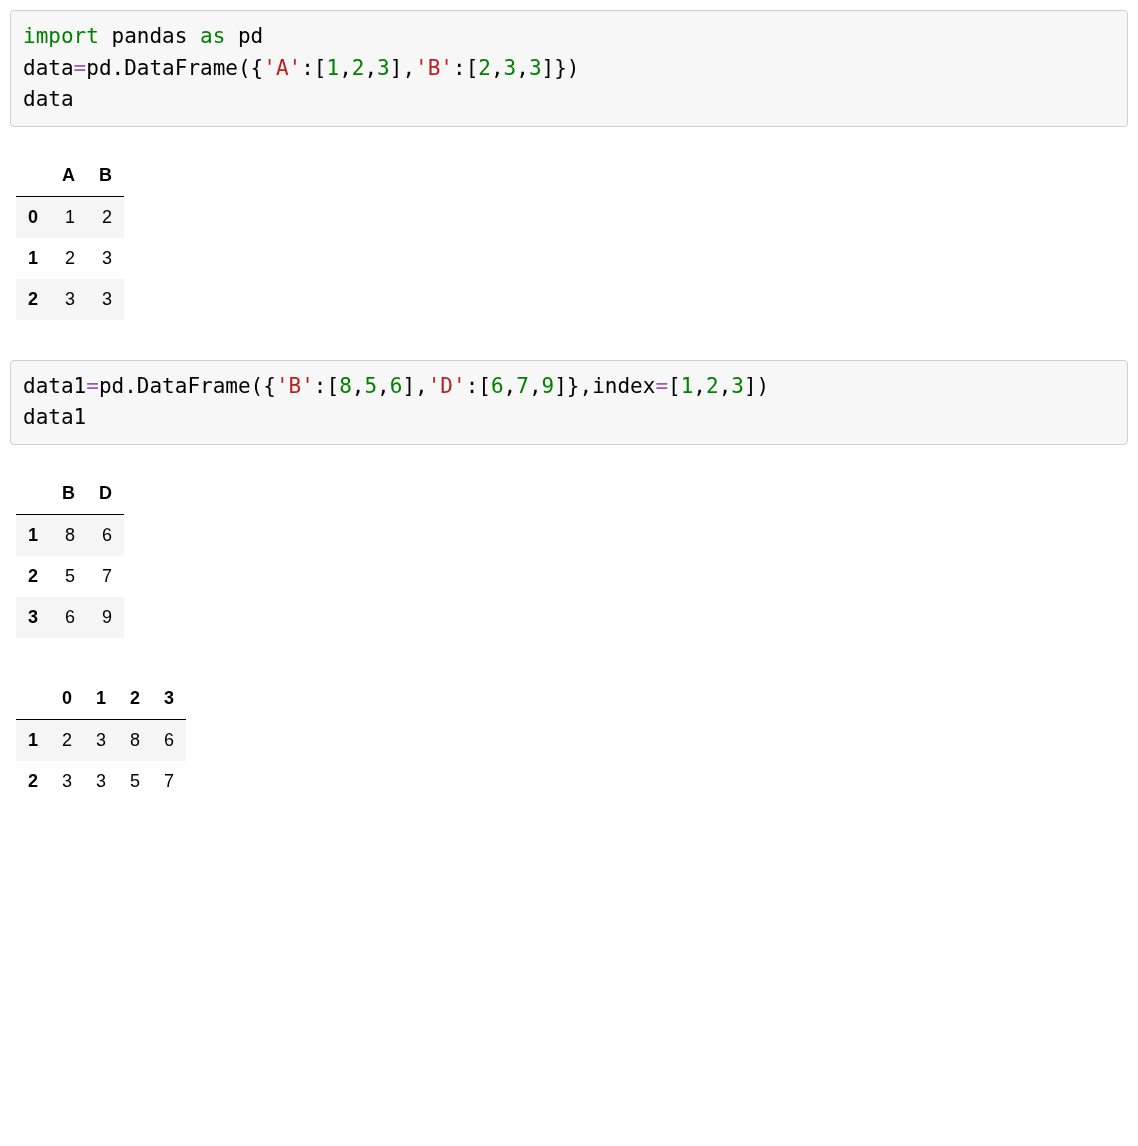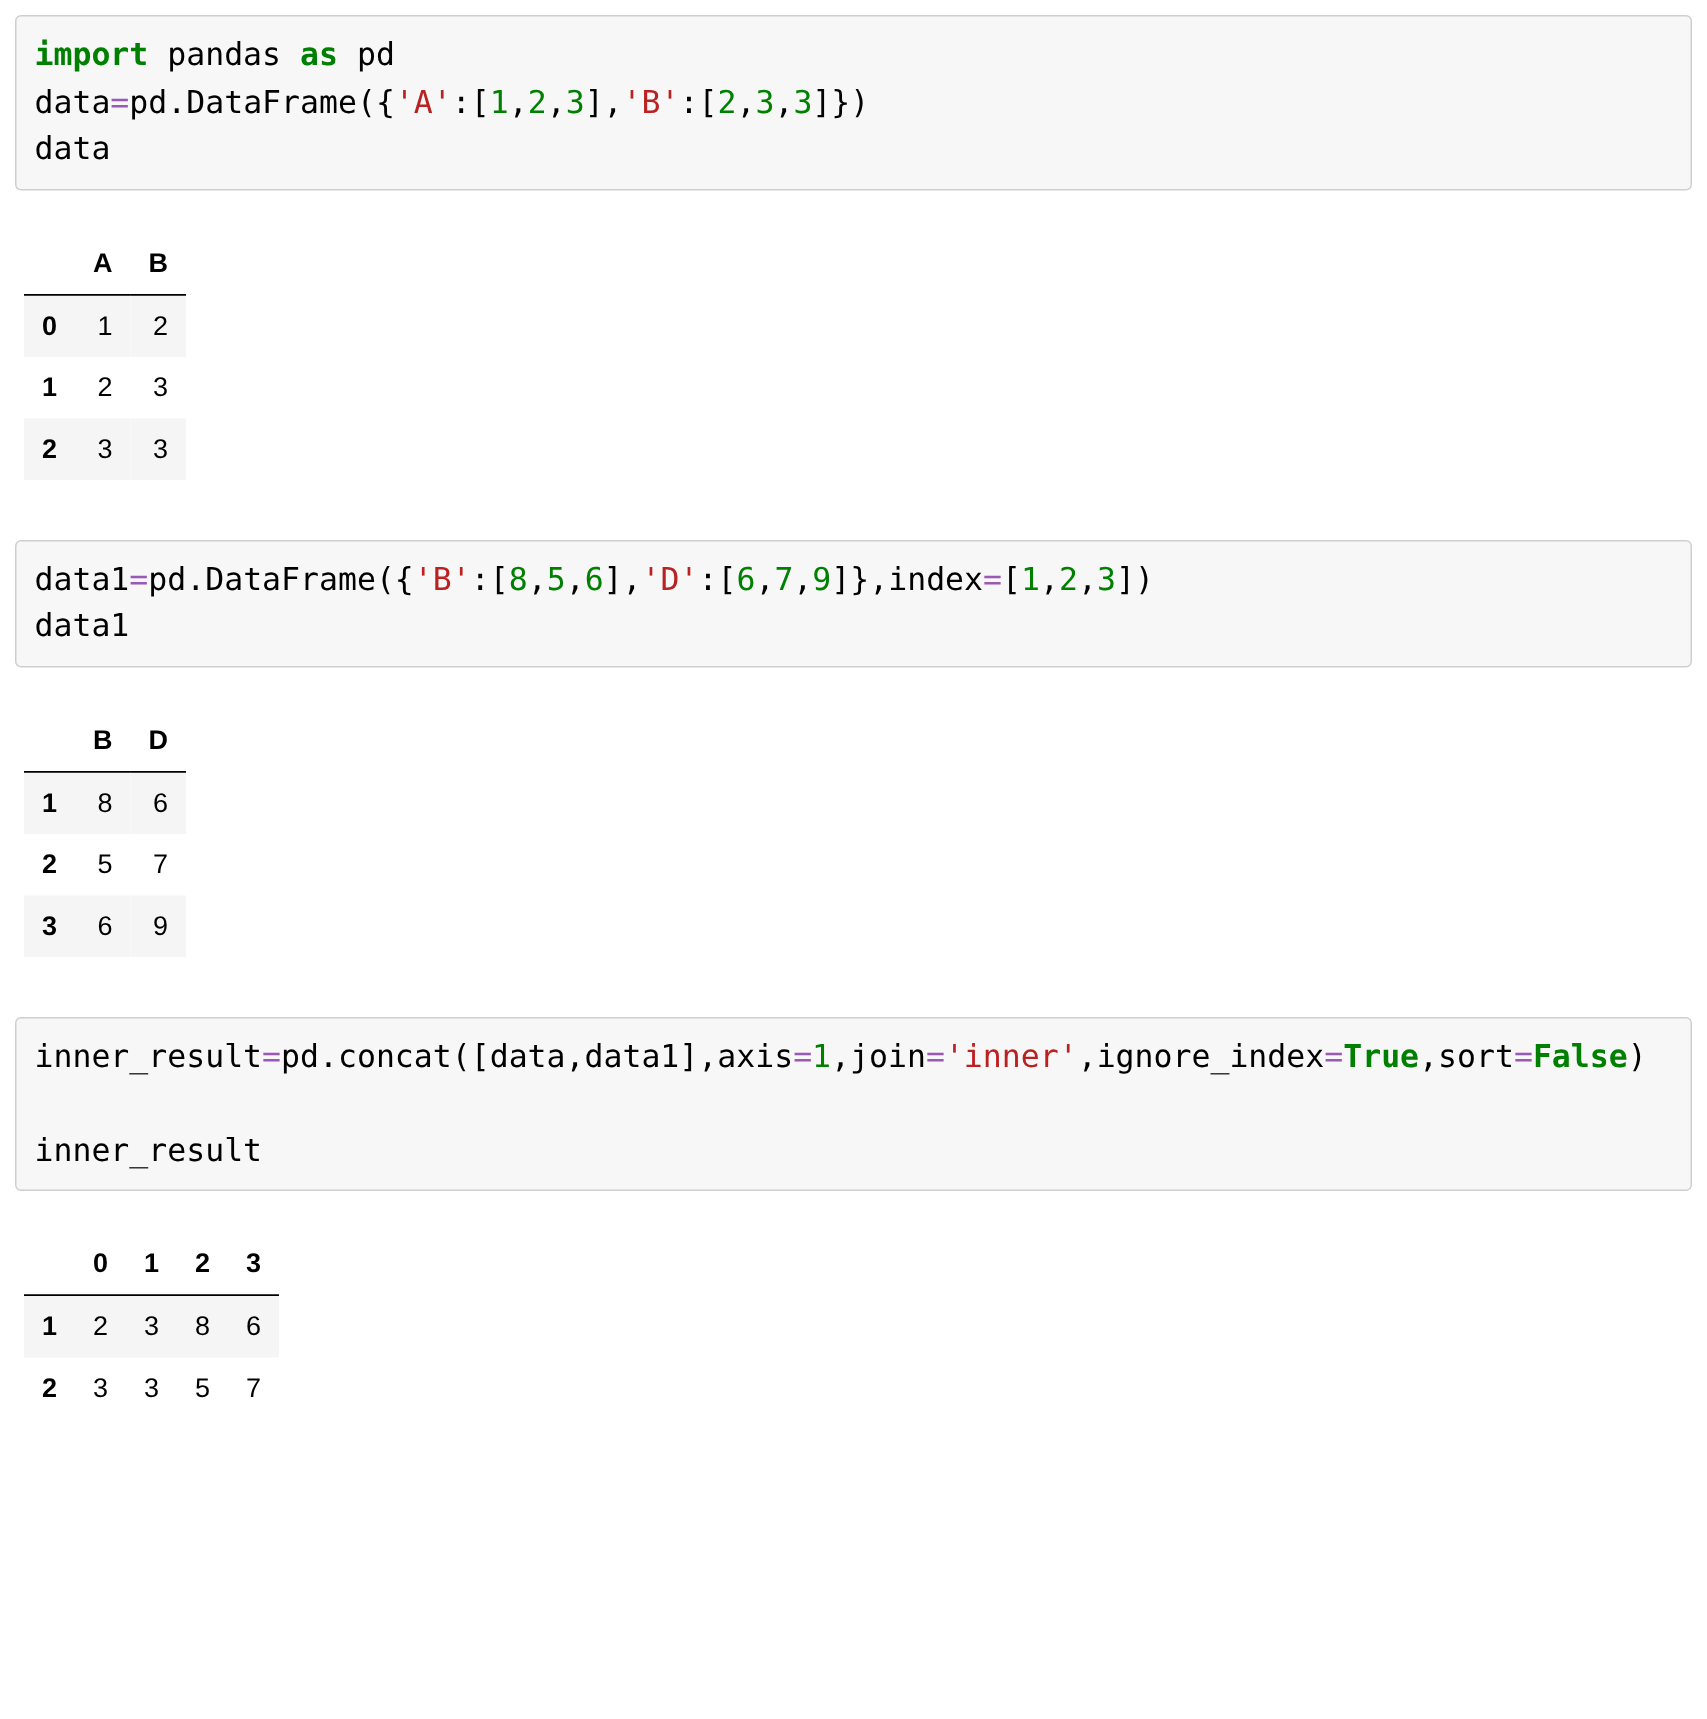--- a/index.html
+++ b/index.html
@@ -17,21 +17,21 @@
     border: 1px solid #cfcfcf;
     border-radius: 4px;
     padding: 10px 12px;
     font-family: Menlo, Consolas, "DejaVu Sans Mono", monospace;
     font-size: 21px;
     line-height: 1.5;
     white-space: pre;
     margin-bottom: 28px;
     overflow-x: hidden;
   }
-  .kw-green { color: #008000; font-weight: bold; }
+  .kw-green { color: #008000; font-weight: normal; }
   .str { color: #ba2121; }
   .num { color: #008000; }
   .purple { color: #9b59b6; }
   .bool { color: #008000; font-weight: bold; }
   .out-table {
     border-collapse: collapse;
     margin: 0 0 40px 6px;
     font-size: 18px;
   }
   .out-table th, .out-table td {
@@ -104,23 +104,20 @@
           <td>5</td>
           <td>7</td>
         </tr>
         <tr>
           <th>3</th>
           <td>6</td>
           <td>9</td>
         </tr>
       </tbody>
     </table>
-    <div class="code-cell">inner_result<span class="purple">=</span>pd.concat([data,data1],axis<span class="purple">=</span><span class="num">1</span>,join<span class="purple">=</span><span class="str">'inner'</span>,ignore_index<span class="purple">=</span><span class="bool">True</span>,sort<span class="purple">=</span><span class="bool">False</span>)
-
-inner_result</div>
     <table class="out-table">
       <thead>
         <tr>
           <th></th>
           <th>0</th>
           <th>1</th>
           <th>2</th>
           <th>3</th>
         </tr>
       </thead>

